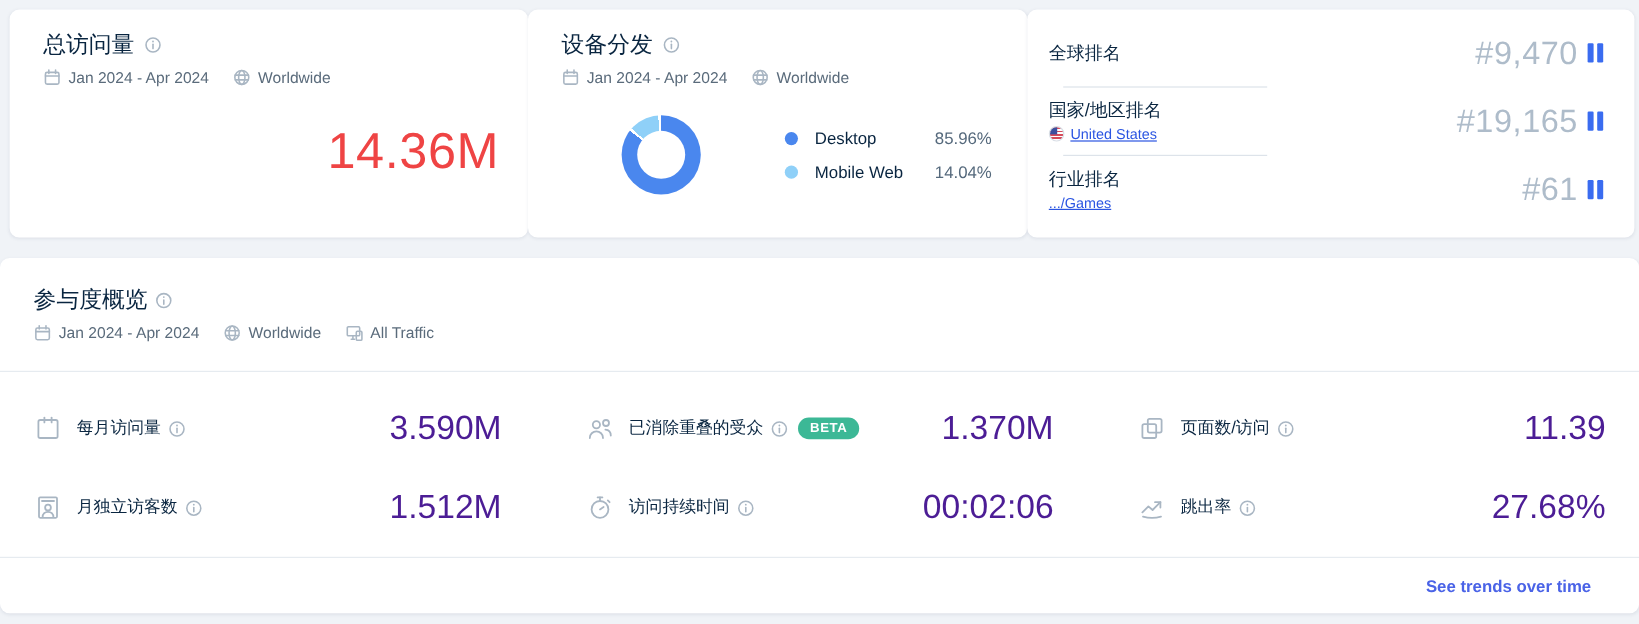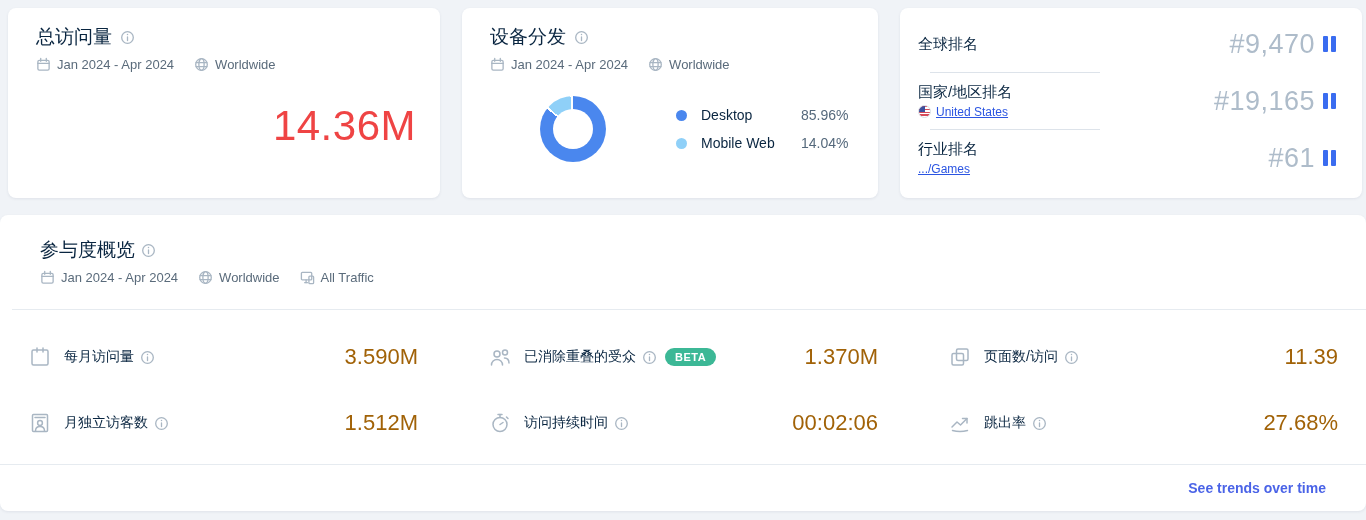--- a/index.html
+++ b/index.html
@@ -3,21 +3,21 @@
 <meta charset="utf-8">
 <style>
   * { margin:0; padding:0; box-sizing:border-box; }
   html,body { width:1366px; height:520px; }
   body {
     background:#f0f3f7;
     font-family:"Liberation Sans", sans-serif;
     color:#092540;
     overflow:hidden;
   }
-  .top-row { display:flex; padding:8px 4px 0 8px; gap:22px; height:198px; }
+  .top-row { display:flex; padding:8px 4px 0 8px; height:198px; }
   .card {
     background:#fff; border-radius:8px;
     box-shadow:0 1px 3px rgba(20,40,80,0.08);
     height:190px;
   }
   .card-total { width:432px; padding:16px 24px 0 28px; }
   .card-device { width:416px; padding:16px 24px 0 28px; }
   .card-rank { flex:1; padding:8px 24px 0 0; }
 
   .card-title-row { display:flex; align-items:center; gap:8px; }
@@ -65,33 +65,33 @@
   }
   .flag-canton { position:absolute; top:0; left:0; width:6px; height:6px; background:#3c4f9e; }
 
   
   .engagement-card {
     margin-top:17px; width:1366px; height:296px;
     background:#fff; border-radius:8px;
     box-shadow:0 1px 3px rgba(20,40,80,0.08);
     display:flex; flex-direction:column;
   }
-  .eng-header { padding:22px 28px 0 28px; height:95px; border-bottom:1px solid #e6ebf0;margin-left:12px; }
+  .eng-header { padding:22px 28px 0 28px; height:95px; border-bottom:1px solid #e6ebf0; }
   .eng-title-row { display:flex; align-items:center; gap:6px; }
   .eng-title { font-size:19px; font-weight:500; color:#092540; }
   .metrics-grid {
     display:grid; grid-template-columns:1fr 1fr 1fr; grid-template-rows:66px 66px;
     padding:14px 28px 0 28px; column-gap:70px; flex:1;
   }
   .metric-cell { display:flex; align-items:center; }
   .metric-icon { width:24px; height:24px; flex:0 0 auto; }
   .metric-icon .icon-stroke { stroke-width:1.5; }
   .metric-label { font-size:14px; color:#092540; margin-left:12px; }
   .metric-info { margin-left:6px; }
-  .metric-value { margin-left:auto; font-size:22px; color:#a16207; }
+  .metric-value { margin-left:auto; font-size:28px; color:#4c1d95; }
   .beta-badge {
     background:#3cb896; color:#fff; font-size:11px; font-weight:bold;
     padding:3px 10px; border-radius:10px; margin-left:8px; letter-spacing:0.5px;
   }
   .eng-footer {
     border-top:1px solid #e6ebf0; height:47px;
     display:flex; align-items:center; justify-content:flex-end; padding-right:40px;
   }
   .trends-link { color:#4a63e7; font-weight:bold; font-size:14px; text-decoration:none; cursor:pointer; }
 

